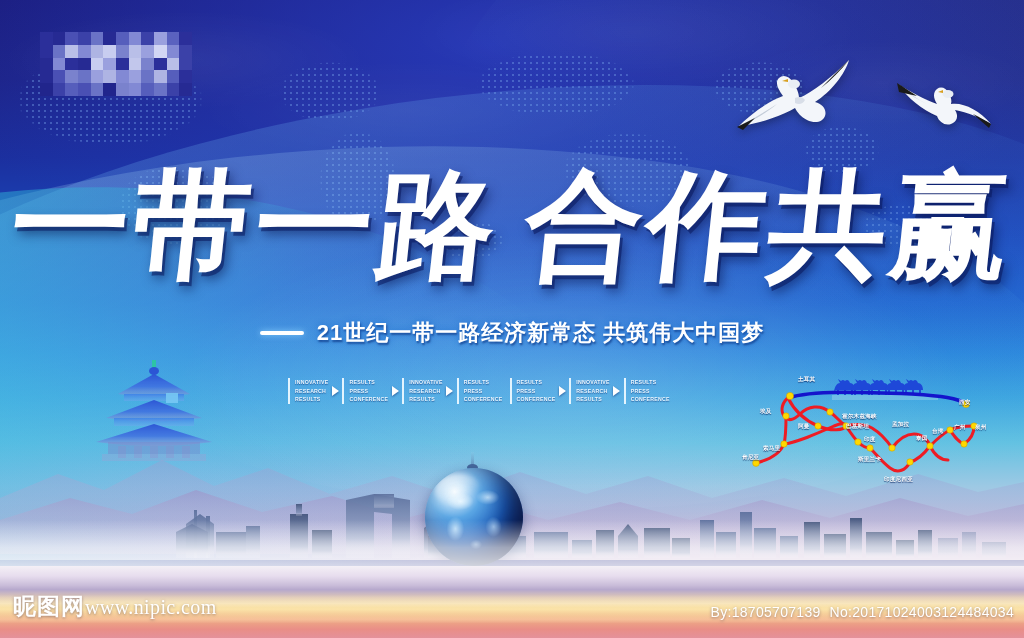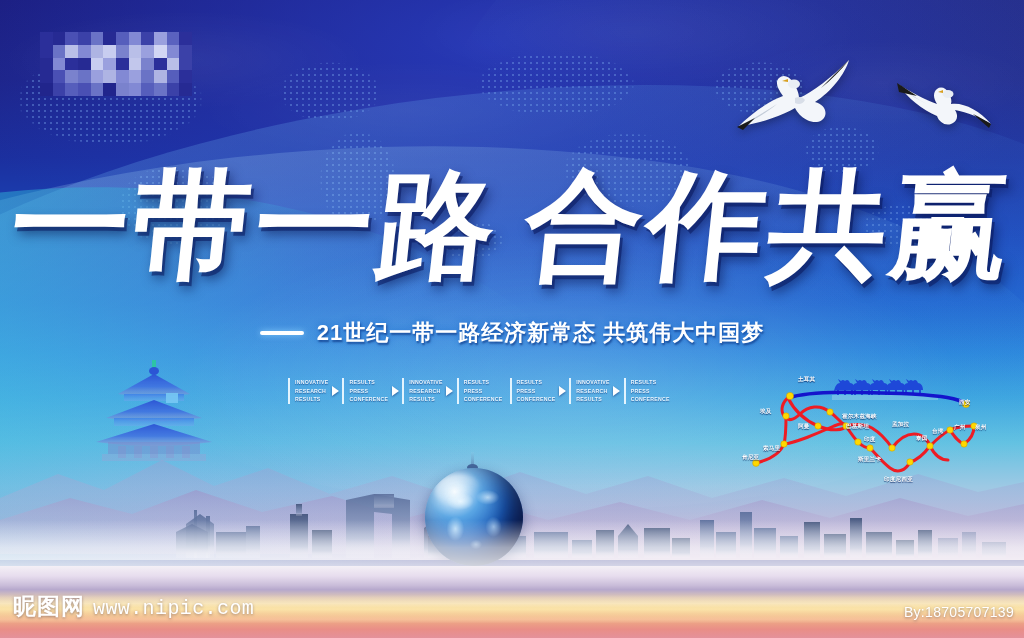--- a/index.html
+++ b/index.html
@@ -264,26 +264,26 @@
   .sunset-streaks{
     position:absolute; left:0; top:566px; width:1024px; height:72px;
     background:
       linear-gradient(180deg, rgba(255,255,255,0) 40%, rgba(255,245,215,.45) 52%, rgba(255,255,255,0) 58%),
       linear-gradient(180deg, rgba(255,255,255,0) 66%, rgba(255,210,170,.4) 74%, rgba(255,255,255,0) 80%);
   }
 
   
   .wm{
     position:absolute; left:13px; bottom:16px;
-    display:flex; align-items:baseline; gap:8px;
+    display:flex; align-items:baseline; gap:0;
     color:#ffffff;
     text-shadow:0 1px 3px rgba(90,60,80,.55);
   }
   .wm-cn{ font-family:"Liberation Serif", serif; font-weight:bold; font-size:23px; letter-spacing:1px; }
-  .wm-url{ font-family:Liberation Mono, monospace; font-size:20px; letter-spacing:.4px; }
+  .wm-url{ font-family:Liberation Serif, serif; font-size:20px; letter-spacing:.4px; }
 
   .credit{
     position:absolute; right:10px; bottom:18px;
     font-family:"Liberation Sans", sans-serif;
     font-size:14px; color:#ffffff; letter-spacing:.3px;
     text-shadow:0 1px 3px rgba(90,60,80,.6);
     display:flex; gap:9px;
   }
 
   
@@ -696,15 +696,16 @@
   <div class="sunset"></div>
   <div class="sunset-streaks"></div>
 
   <div class="wm">
     <span class="wm-cn">昵图网</span>
     <span class="wm-url">www.nipic.com</span>
   </div>
 
   <div class="credit">
     <span>By:18705707139</span>
+    <span>No:20171024003124484034</span>
   </div>
 
 </div>
 
 </body></html>

